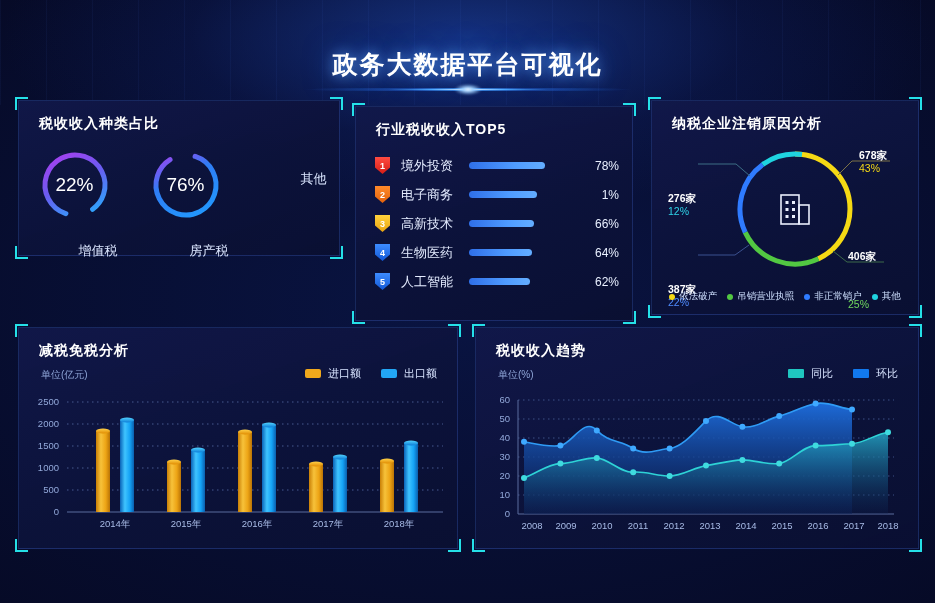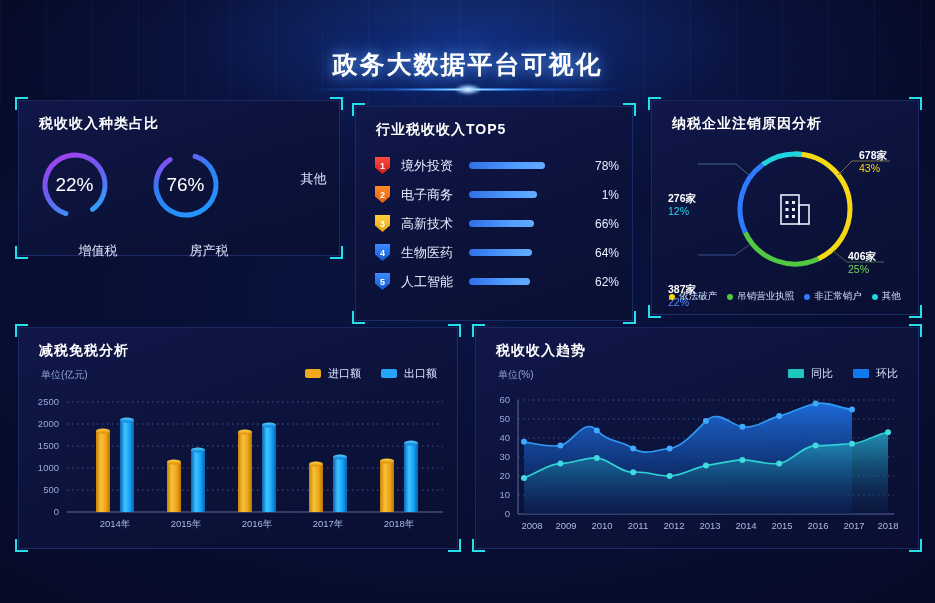--- a/index.html
+++ b/index.html
@@ -289,21 +289,21 @@
         </svg>
       </span>
 
       <span class="dlabel right" style="left:207px; top:18px;">
         <b class="cnt">678家</b>
         <i class="pct" style="color:#f5d914; font-style:normal;">43%</i>
       </span>
 
       <span class="dlabel right" style="left:196px; top:119px;">
         <b class="cnt">406家</b>
-        <i class="pct" style="color:#6fd85e; font-style:normal;">25%</i>
+        <i class="pct" style="color:#6fd85e; font-style:normal;margin-top:35px;">25%</i>
       </span>
 
       <span class="dlabel left" style="left:16px; top:112px;">
         <b class="cnt">387家</b>
         <i class="pct" style="color:#4f8cff; font-style:normal;">22%</i>
       </span>
 
       <span class="dlabel left" style="left:16px; top:21px;">
         <b class="cnt">276家</b>
         <i class="pct" style="color:#2fd3e8; font-style:normal;">12%</i>

